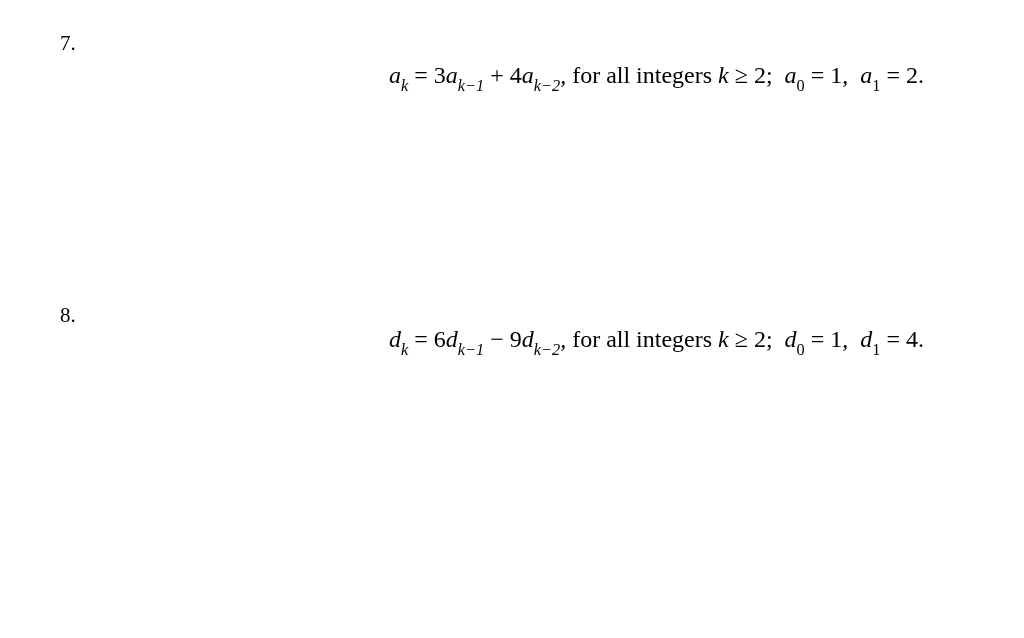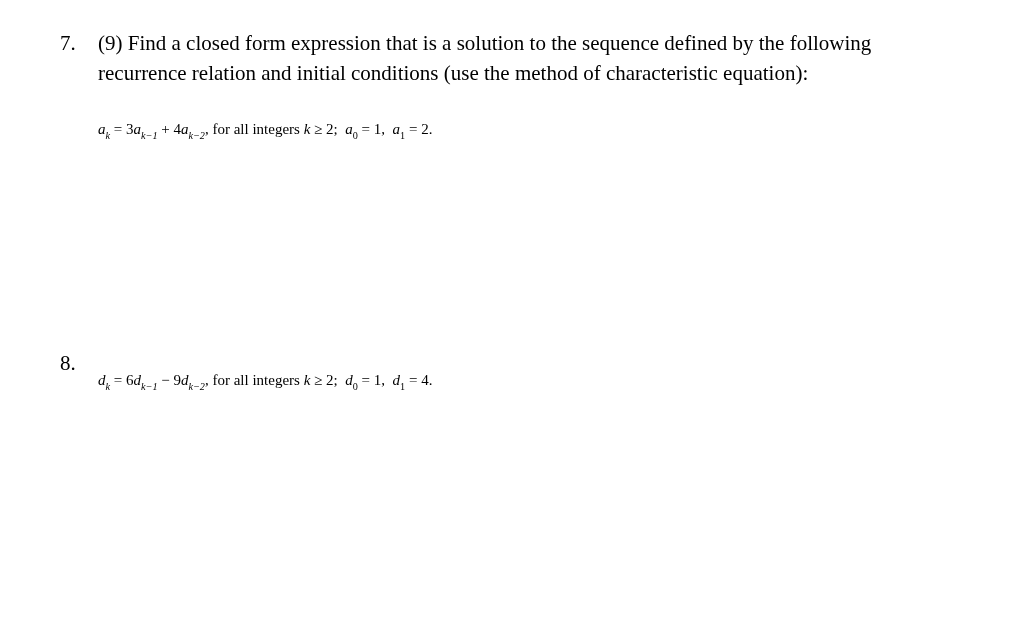--- a/index.html
+++ b/index.html
@@ -29,22 +29,22 @@
       flex-shrink: 0;
     }
     .problem-body {
       flex: 1;
     }
     .problem-text {
       font-size: 21px;
       line-height: 1.45;
     }
     .equation-line {
-      font-size: 15px;
-      text-align: left;
+      font-size: 24px;
+      text-align: right;
       margin-top: 30px;
       padding-right: 40px;
     }
     .equation-line-8 {
       margin-top: 22px;
     }
     .math-var {
       font-style: italic;
       font-family: 'Times New Roman', serif;
     }
@@ -63,23 +63,20 @@
       position: relative;
       top: 0.12em;
     }
   </style>
 </head>
 <body>
 
 <div class="problem problem-7">
   <div class="problem-number">7.</div>
   <div class="problem-body">
-    <div class="problem-text">
-      <span>(9)</span><span> Find a closed form expression that is a solution to the sequence defined by the following recurrence relation and initial conditions (use the method of characteristic equation):</span>
-    </div>
     <div class="equation-line">
       <span class="math-var">a</span><span class="sub">k</span><span> = </span><span>3</span><span class="math-var">a</span><span class="sub">k−1</span>
       <span>+</span> <span>4</span><span class="math-var">a</span><span class="sub">k−2</span><span>,</span><span> for all integers  </span><span class="math-var">k</span> <span>≥</span> <span>2;</span>&nbsp;
       <span class="math-var">a</span><span class="subsub">0</span> = <span>1,</span>&nbsp;
       <span class="math-var">a</span><span class="subsub">1</span> = <span>2.</span>
     </div>
   </div>
 </div>
 
 <div class="problem problem-8">

